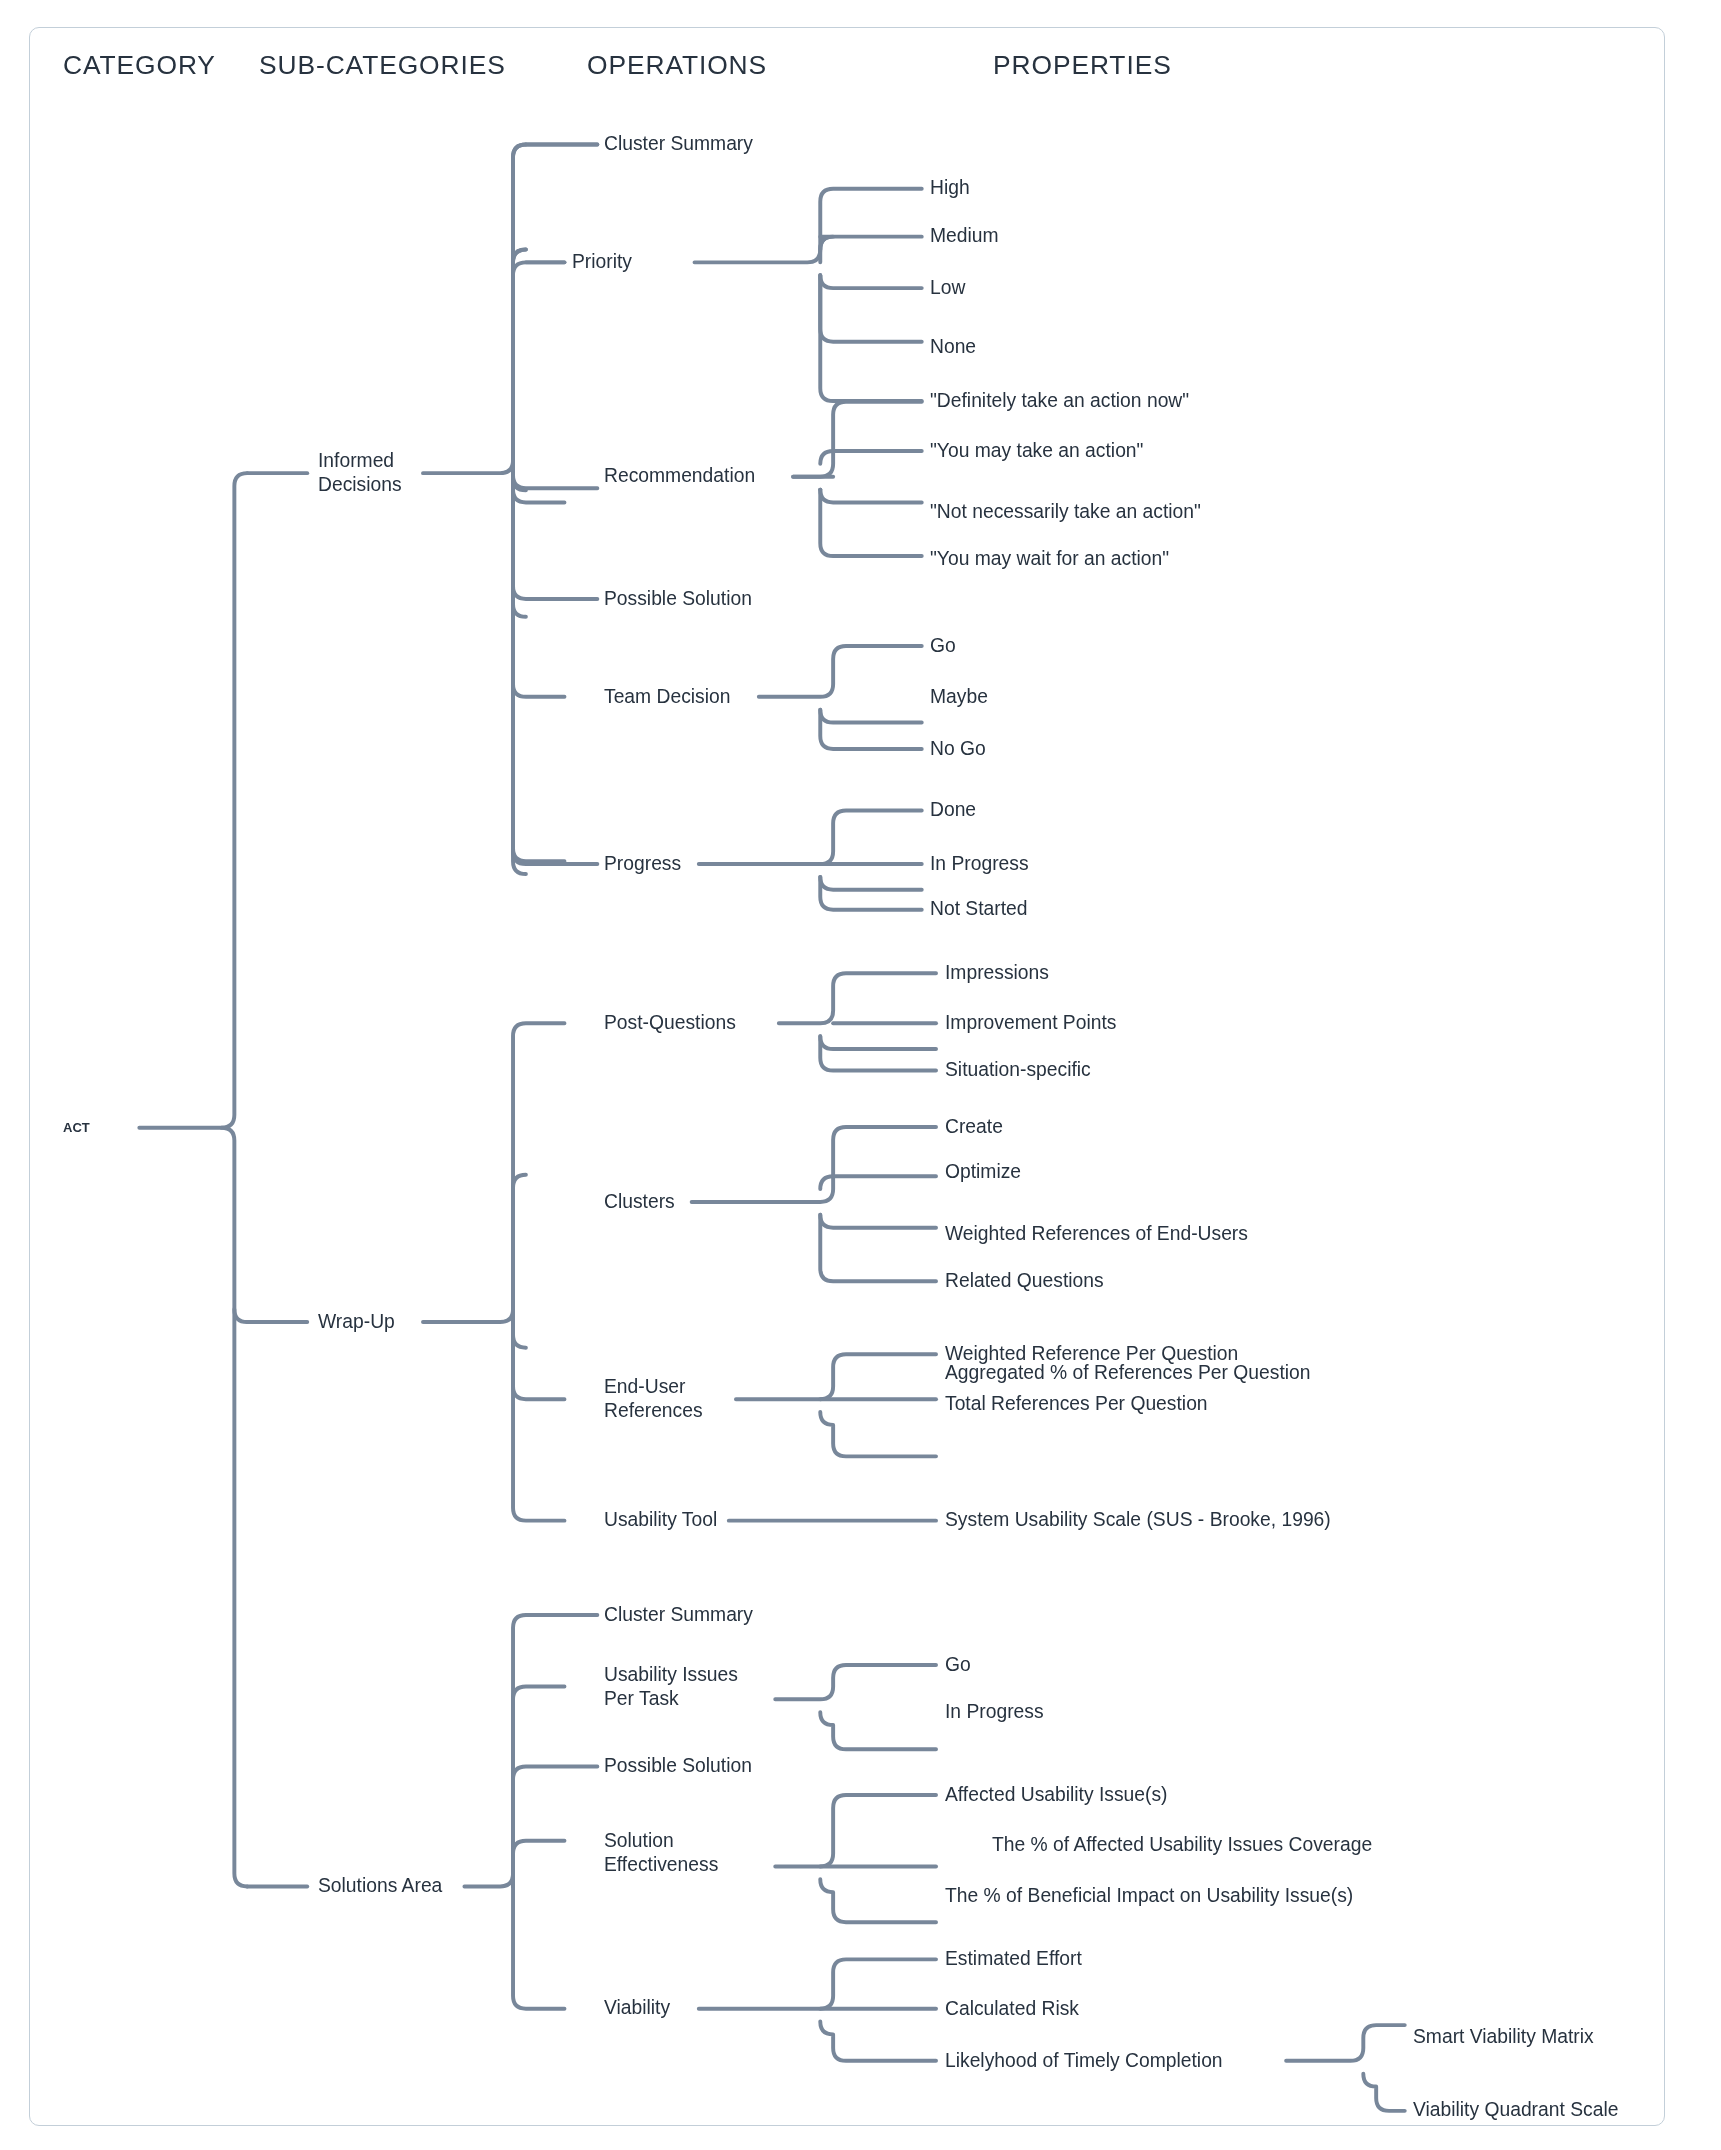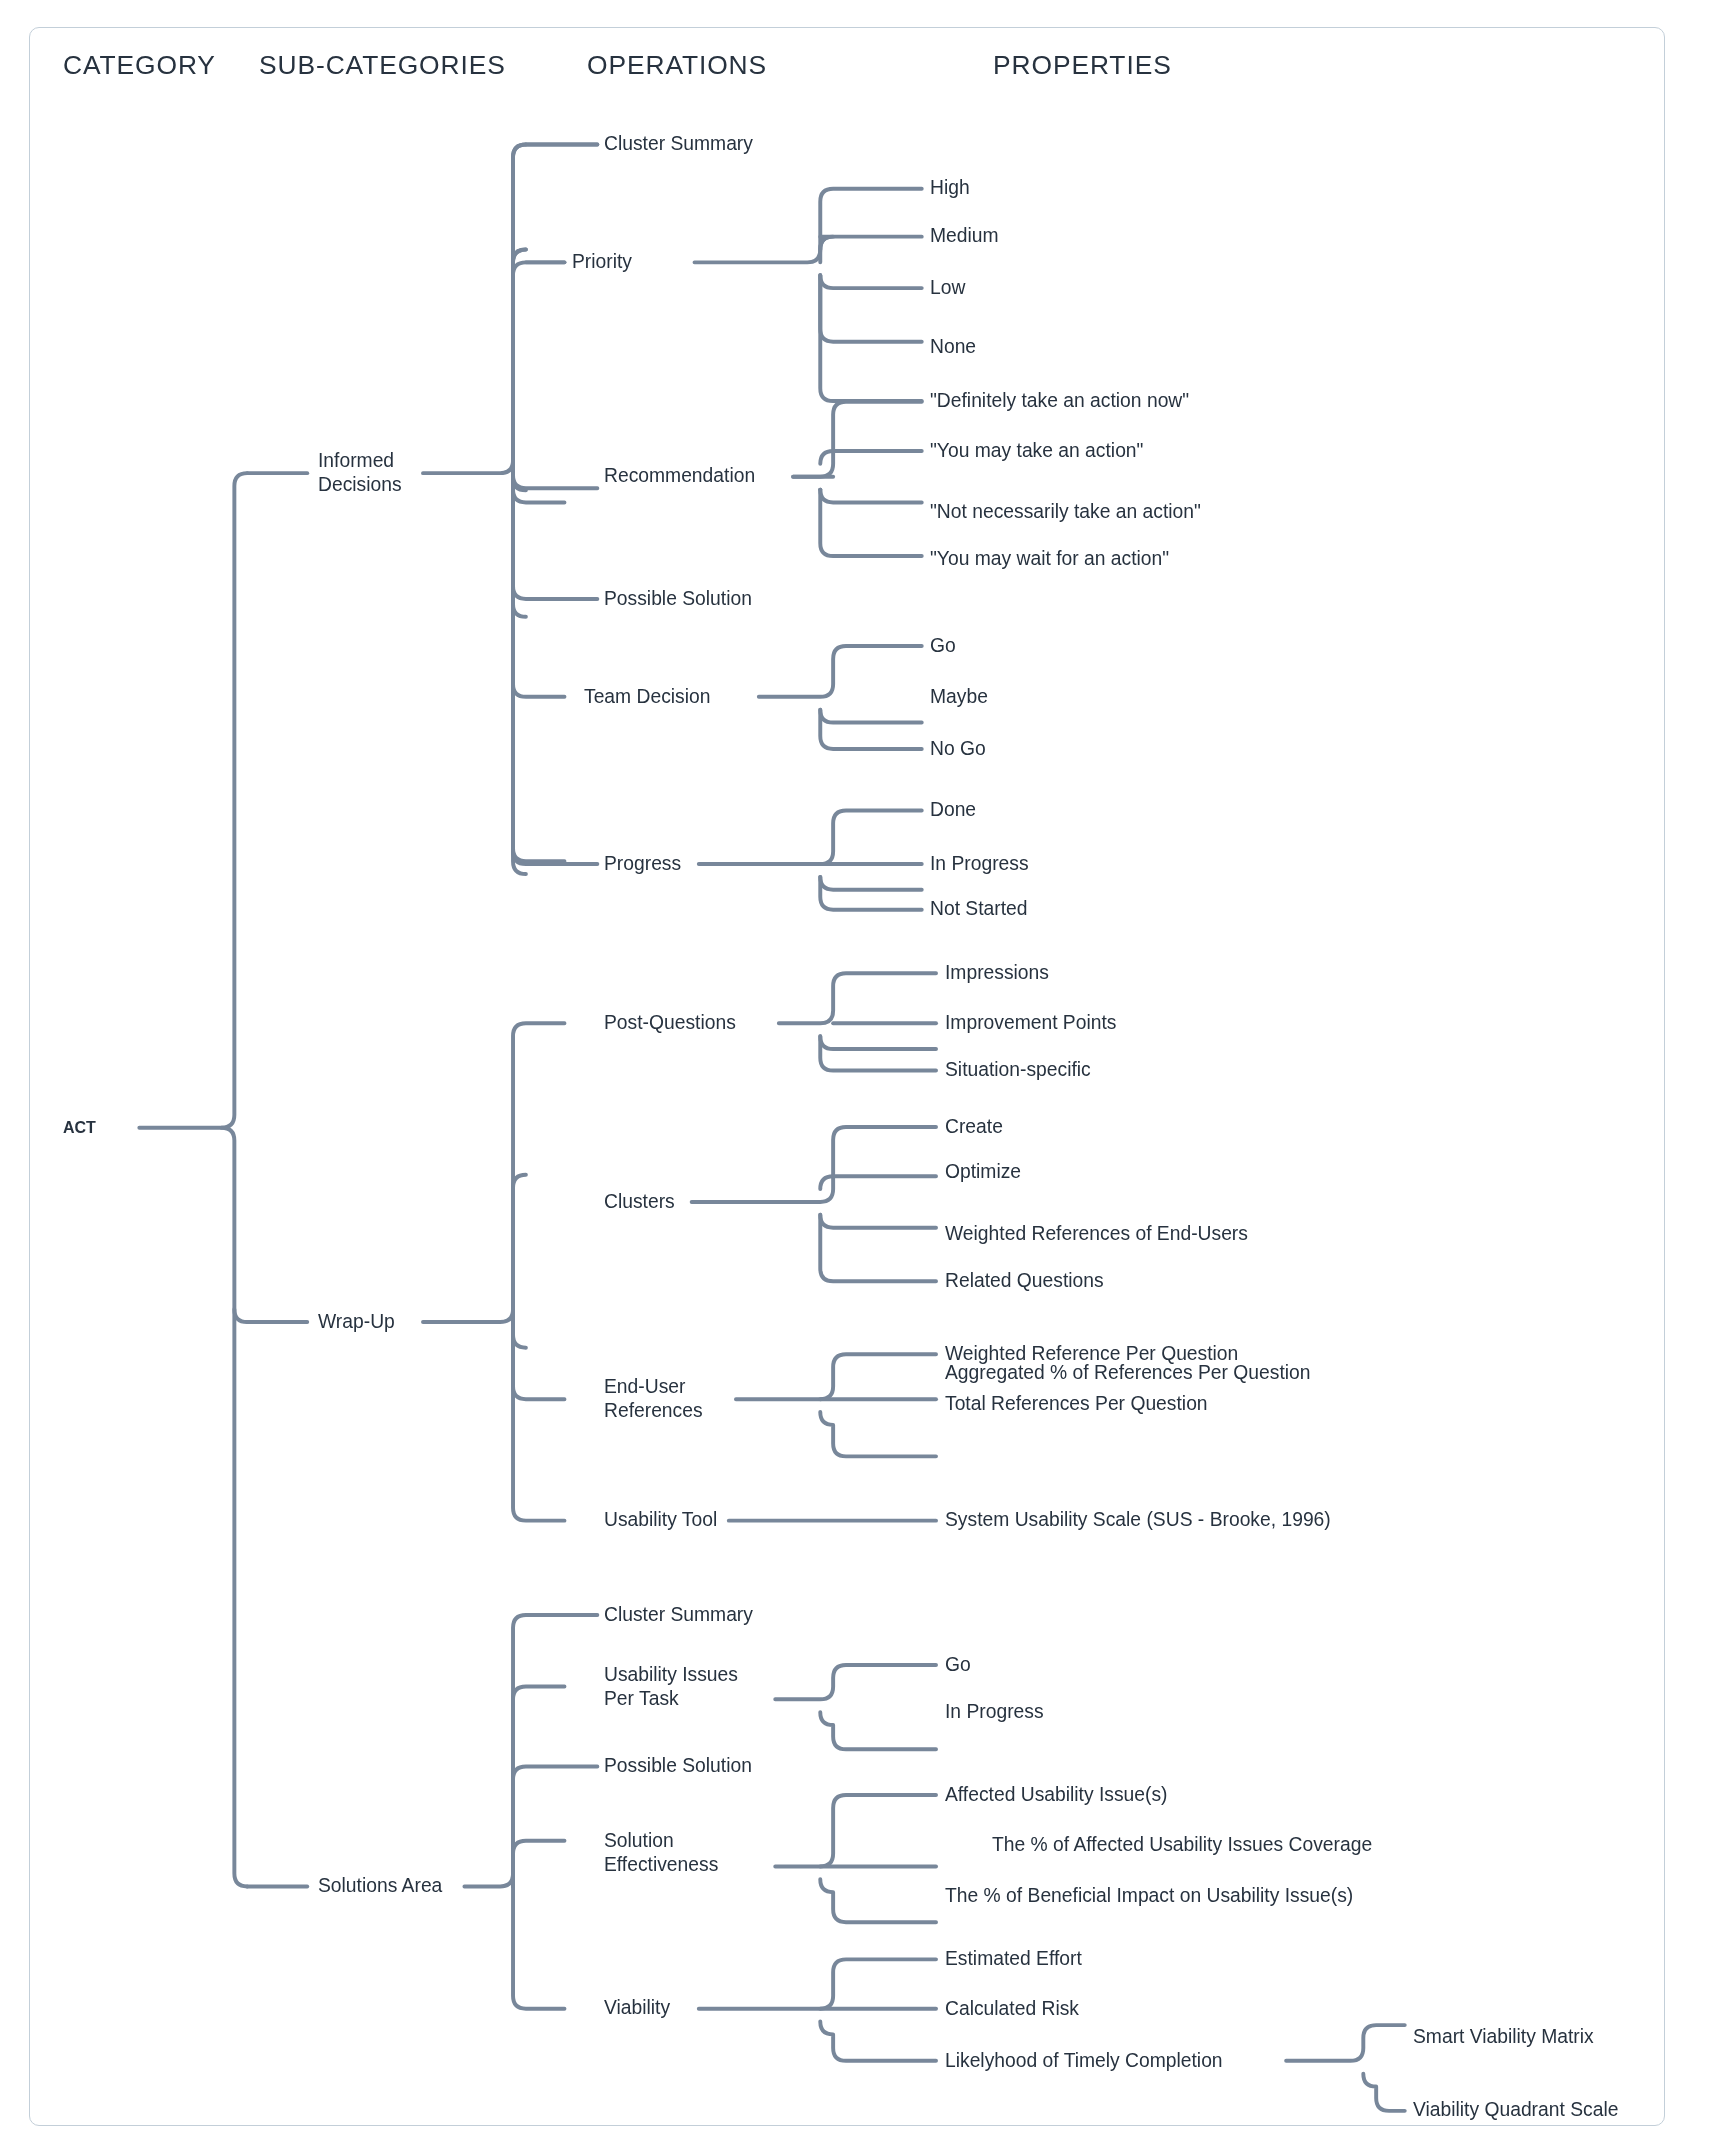--- a/index.html
+++ b/index.html
@@ -36,21 +36,21 @@
 
   
   .node{
     position:absolute;
     color:#27323f;
     font-size:19.3px;
     line-height:24px;
     white-space:pre;
     font-weight:400;
   }
-  .node.root{font-weight:700;font-size:16px;}
+  .node.root{font-weight:700;font-size:13px;}
 </style>
 </head>
 <body>
 
 <div id="stage">
 
   <div id="frame"></div>
 
   <div class="col-head" style="left:63px;  top:50px;">CATEGORY</div>
   <div class="col-head" style="left:259px; top:50px;">SUB-CATEGORIES</div>
@@ -156,21 +156,21 @@
 
   <div class="node" style="left:318px;top:449px;">Informed
 Decisions</div>
   <div class="node" style="left:318px;top:1310px;">Wrap-Up</div>
   <div class="node" style="left:318px;top:1874px;">Solutions Area</div>
 
   <div class="node" style="left:604px;top:132px;">Cluster Summary</div>
   <div class="node" style="left:572px;top:250px;">Priority</div>
   <div class="node" style="left:604px;top:464px;">Recommendation</div>
   <div class="node" style="left:604px;top:587px;">Possible Solution</div>
-  <div class="node" style="left:584px;top:685px;text-align:center;">Team Decision</div>
+  <div class="node" style="left:604px;top:685px;text-align:center;">Team Decision</div>
   <div class="node" style="left:604px;top:852px;">Progress</div>
 
   <div class="node" style="left:930px;top:176px;">High</div>
   <div class="node" style="left:930px;top:224px;">Medium</div>
   <div class="node" style="left:930px;top:276px;">Low</div>
   <div class="node" style="left:930px;top:335px;">None</div>
 
   <div class="node" style="left:930px;top:389px;">"Definitely take an action now"</div>
   <div class="node" style="left:930px;top:439px;">"You may take an action"</div>
   <div class="node" style="left:930px;top:500px;">"Not necessarily take an action"</div>

